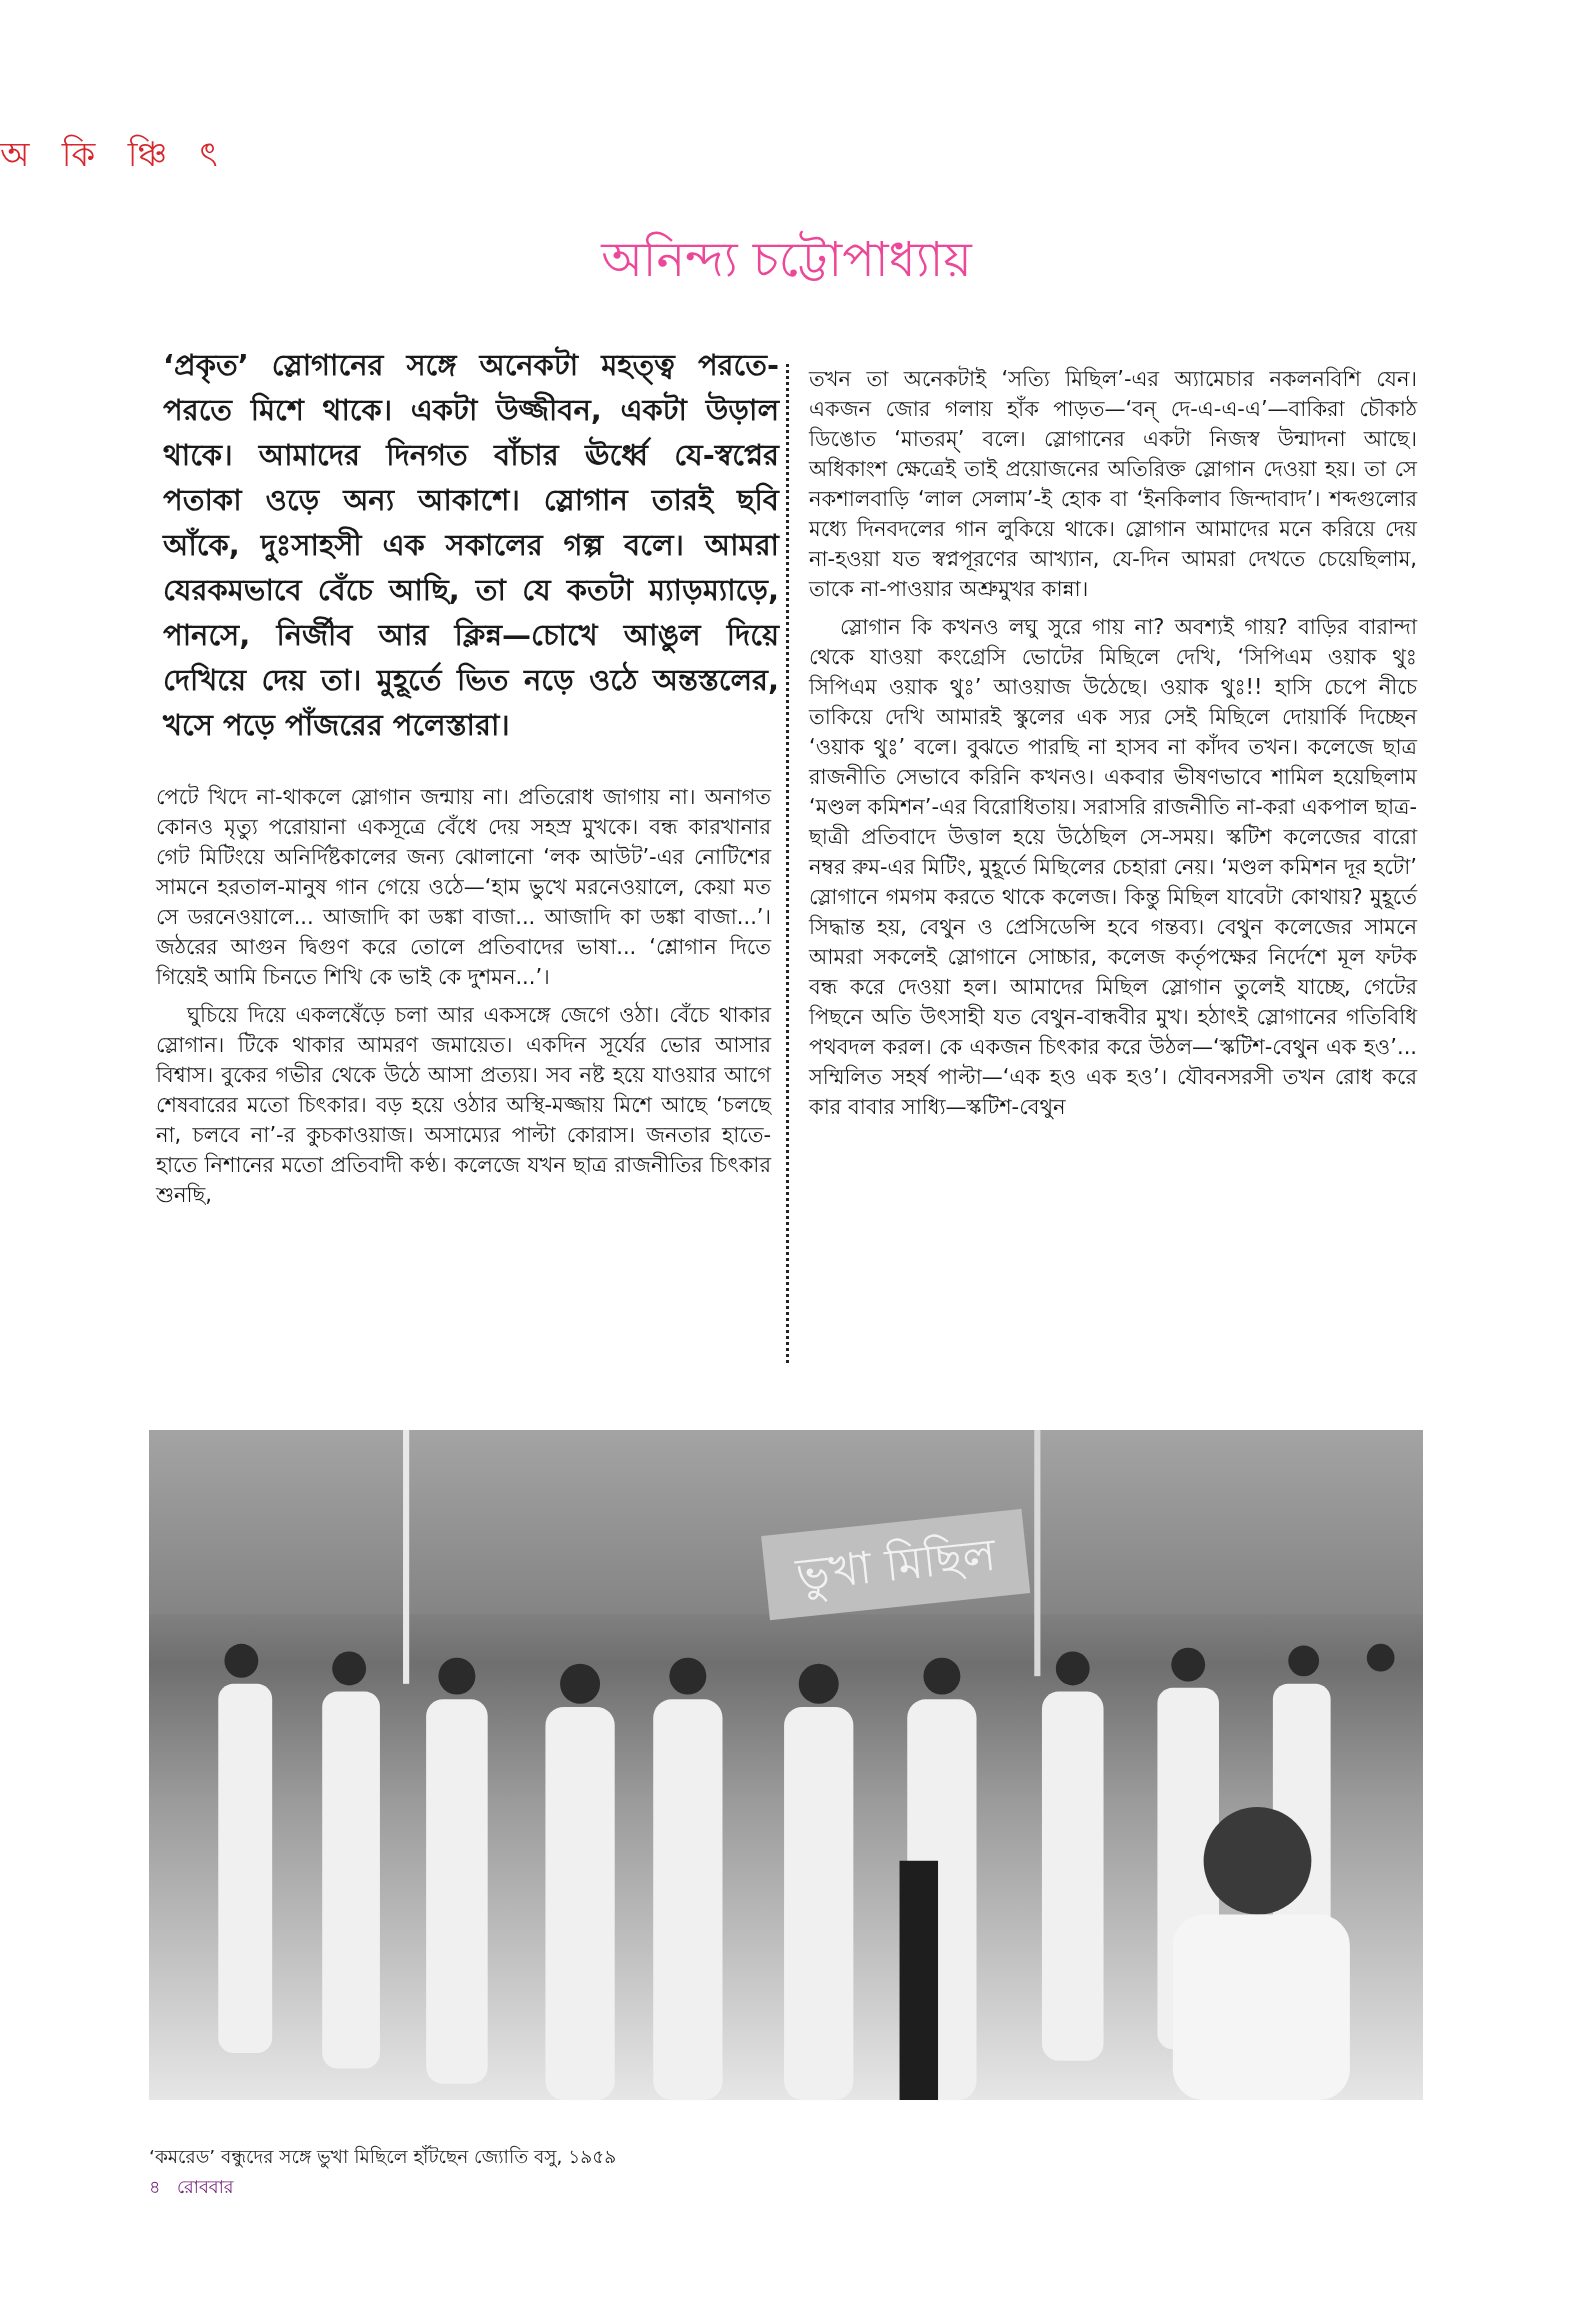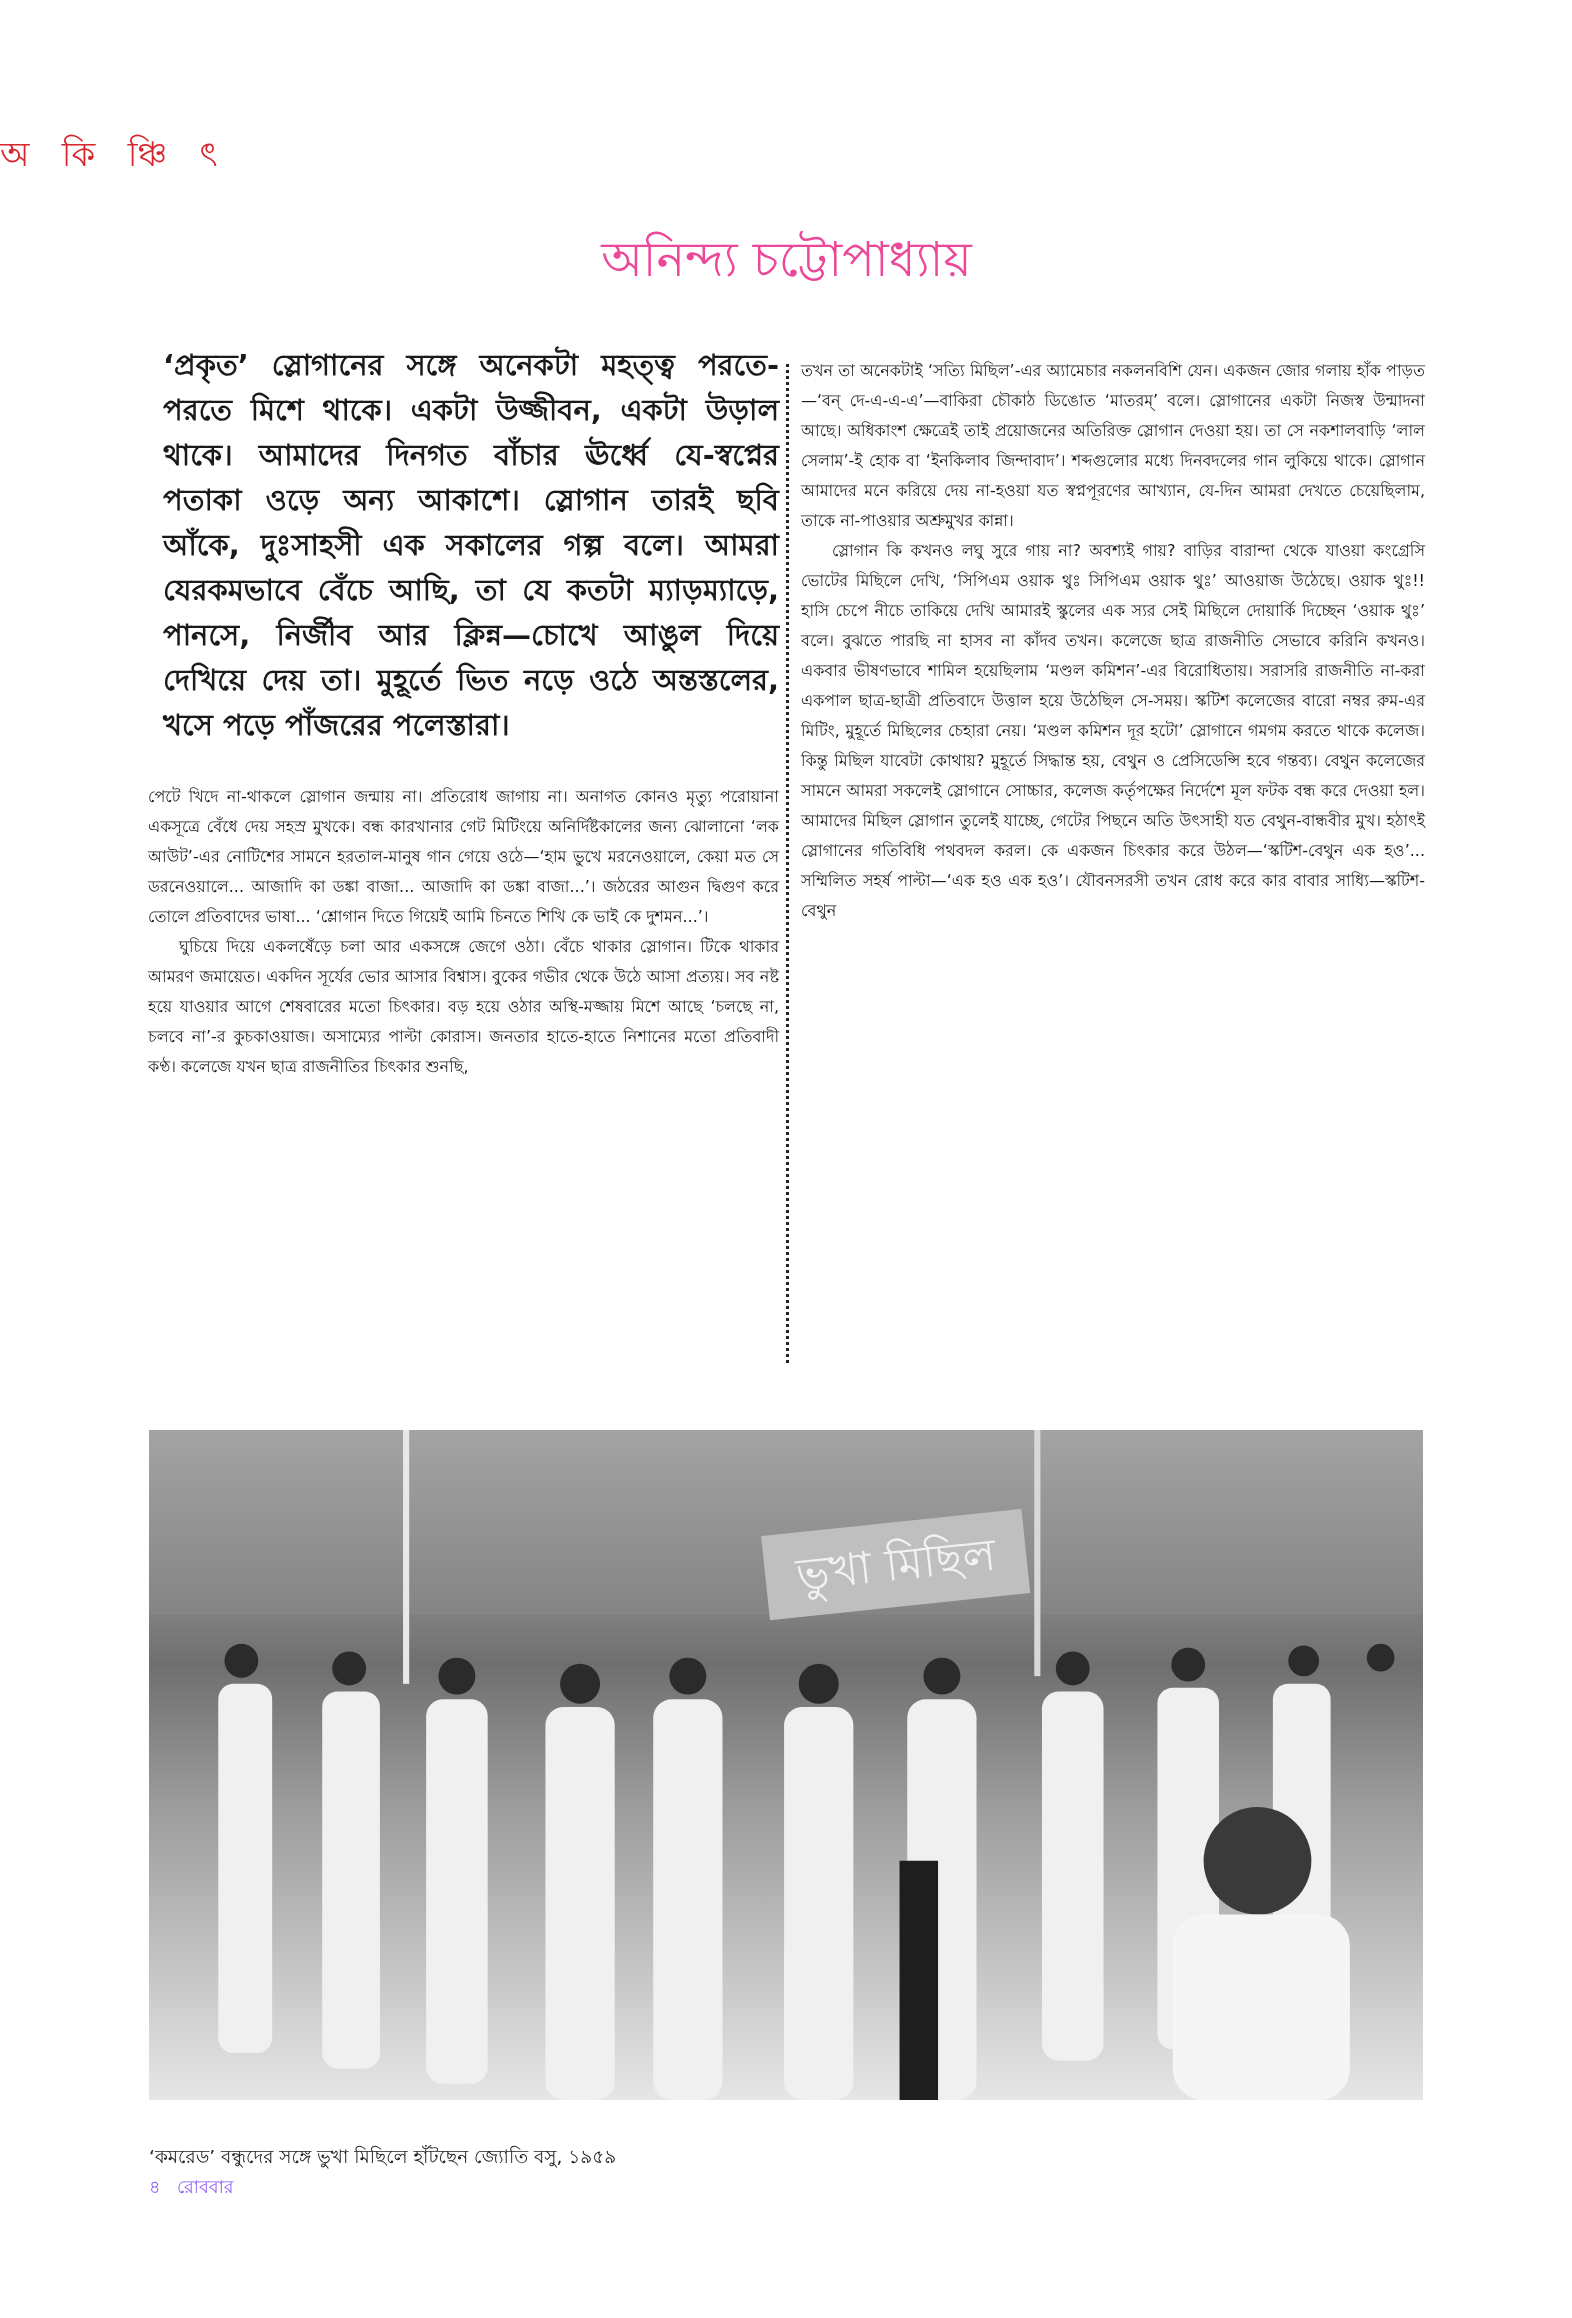--- a/index.html
+++ b/index.html
@@ -6,29 +6,29 @@
     body { width: 1573px; height: 2319px; position: relative; overflow: hidden;
            font-family: "DejaVu Sans", "Liberation Sans", sans-serif; color: #1a1a1a; }
     .section-label { position: absolute; top: 128px; left: 0; width: 1573px; 
                      font-size: 34px; color: #d7262e; letter-spacing: 10.8px; }
     .author { position: absolute; top: 223px; left: 0; width: 1573px; text-align: center;
               font-size: 48px; color: #ec4899; }
     .col { position: absolute; text-align: justify; }
     .col-left { left: 148px; width: 631px; top: 343px; }
     .col-right { left: 801px; width: 624px; top: 356px; }
     .lede { font-size: 29px; line-height: 45px; margin: 0 0 34px 15px; font-weight: bold; }
-    .body-text { font-size: 16px; line-height: 30px; margin: 0; }
+    .body-text { font-size: 21px; line-height: 30px; margin: 8px; }
     .indent { text-indent: 31px; }
     .divider { position: absolute; left: 786px; top: 364px; height: 999px; width: 0;
                border-left: 3.8px dotted #222; }
     .photo { position: absolute; left: 149px; top: 1430px; width: 1274px; height: 670px;
              overflow: hidden; background: #777; }
     .photo svg { display: block; width: 100%; height: 100%; }
     .caption { position: absolute; left: 149px; top: 2115px; font-size: 18.5px; color: #222; margin-top: 28px; }
-    .folio { position: absolute; left: 149px; top: 2174px; font-size: 17.7px; color: #8b5cf6; }
+    .folio { position: absolute; left: 149px; top: 2174px; font-size: 17.7px; color: #701a75; }
     .folio span { margin-right: 10.8px; }
   </style>
 </head>
 <body>
 
 <div class="section-label">অ কি ঞ্চি ৎ</div>
 <div class="author">অনিন্দ্য চট্টোপাধ্যায়</div>
 
 <div class="col col-left">
   <p class="lede">‘প্রকৃত’ স্লোগানের সঙ্গে অনেকটা মহত্ত্ব পরতে-পরতে মিশে থাকে। একটা উজ্জীবন, একটা উড়াল থাকে। আমাদের দিনগত বাঁচার ঊর্ধ্বে যে-স্বপ্নের পতাকা ওড়ে অন্য আকাশে। স্লোগান তারই ছবি আঁকে, দুঃসাহসী এক সকালের গল্প বলে। আমরা যেরকমভাবে বেঁচে আছি, তা যে কতটা ম্যাড়ম্যাড়ে, পানসে, নির্জীব আর ক্লিন্ন—চোখে আঙুল দিয়ে দেখিয়ে দেয় তা। মুহূর্তে ভিত নড়ে ওঠে অন্তস্তলের, খসে পড়ে পাঁজরের পলেস্তারা।</p>

